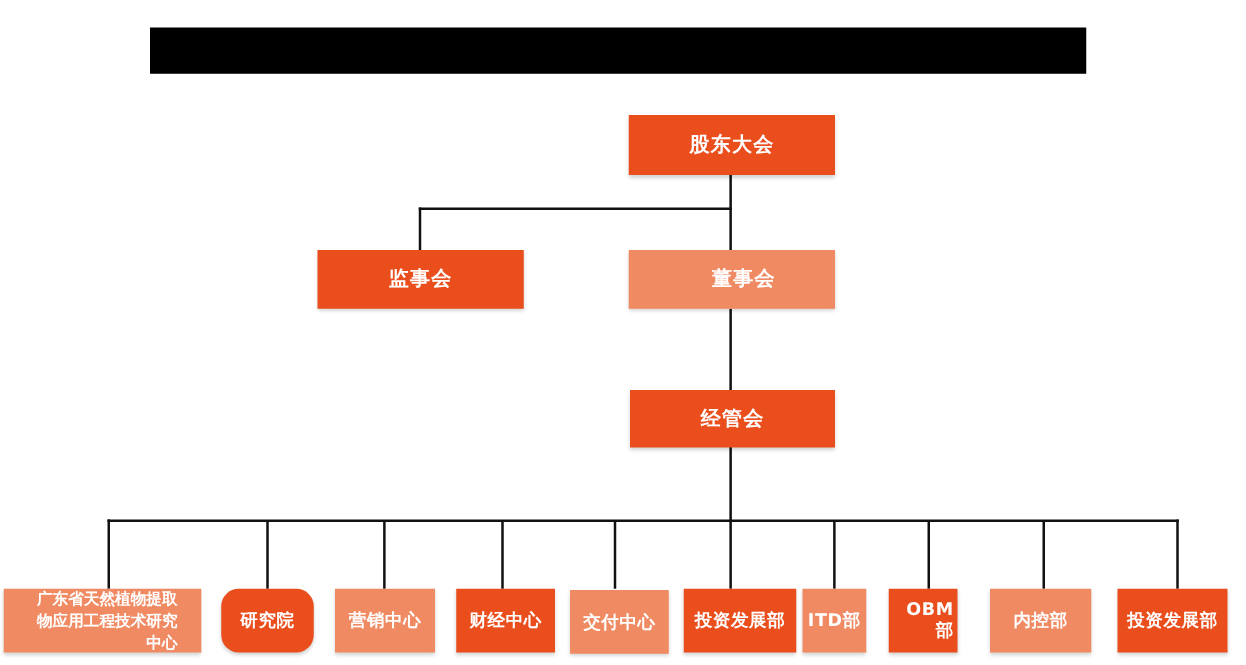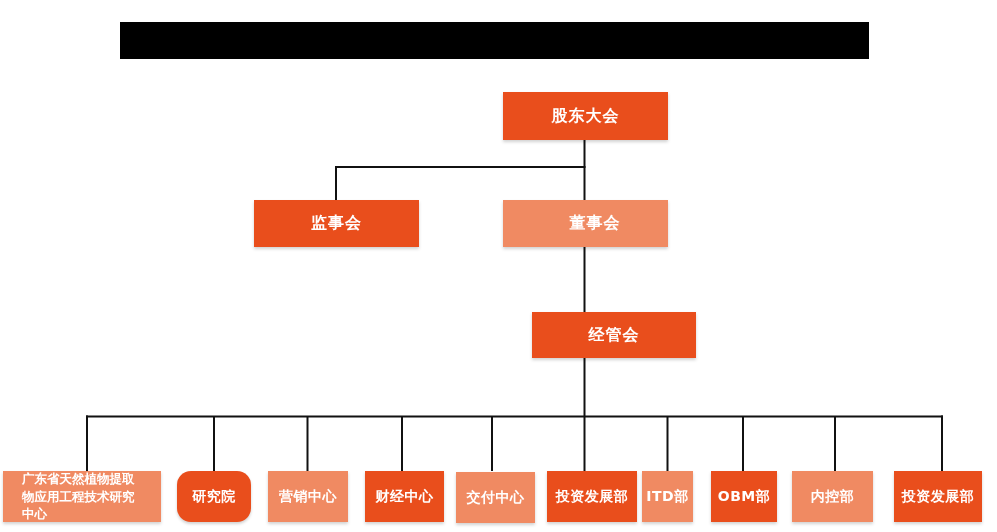--- a/index.html
+++ b/index.html
@@ -32,21 +32,21 @@
   .cline {
     stroke: var(--line, #111111);
     stroke-width: 2;
     fill: none;
   }
   .node {
     position: absolute;
     display: flex;
     align-items: center;
     justify-content: center;
-    text-align: left;
+    text-align: right;
     color: var(--text, #ffffff);
     font-weight: bold;
     box-sizing: border-box;
     box-shadow: 0 2px 3px rgba(0,0,0,0.18);
   }
   .node.dark  { background: var(--dark,  #E94E1C); }
   .node.light { background: var(--light, #F08A62); padding-left: 19px; }
   .node.lvl {
     font-size: 16px;
     letter-spacing: 1px;
@@ -98,21 +98,21 @@
   </div>
 
   <div class="node lvl dark" style="left:254px; top:200px; width:165px; height:47px;">
     <span>监事会</span>
   </div>
 
   <div class="node lvl light" style="left:503px; top:200px; width:165px; height:47px;">
     <span>董事会</span>
   </div>
 
-  <div class="node lvl dark" style="left:504px; top:312px; width:164px; height:46px;margin-left:28px;">
+  <div class="node lvl dark" style="left:504px; top:312px; width:164px; height:46px;">
     <span>经管会</span>
   </div>
 
   <div class="node dept small light" style="left:3px; top:471px; width:158px; height:51px;">
     <span>广东省天然植物提取物应用工程技术研究中心</span>
   </div>
 
   <div class="node dept dark" style="left:177px; top:471px; width:74px; height:51px;border-radius:14px;">
     <span>研究院</span>
   </div>
@@ -130,21 +130,21 @@
   </div>
 
   <div class="node dept dark" style="left:547px; top:471px; width:90px; height:51px;">
     <span>投资发展部</span>
   </div>
 
   <div class="node dept light" style="left:642px; top:471px; width:51px; height:51px;">
     <span>ITD部</span>
   </div>
 
-  <div class="node dept dark" style="left:711px; top:471px; width:66px; height:51px;">
+  <div class="node dept dark" style="left:711px; top:471px; width:55px; height:51px;">
     <span>OBM部</span>
   </div>
 
   <div class="node dept light" style="left:792px; top:471px; width:81px; height:51px;">
     <span>内控部</span>
   </div>
 
   <div class="node dept dark" style="left:894px; top:471px; width:88px; height:51px;">
     <span>投资发展部</span>
   </div>

